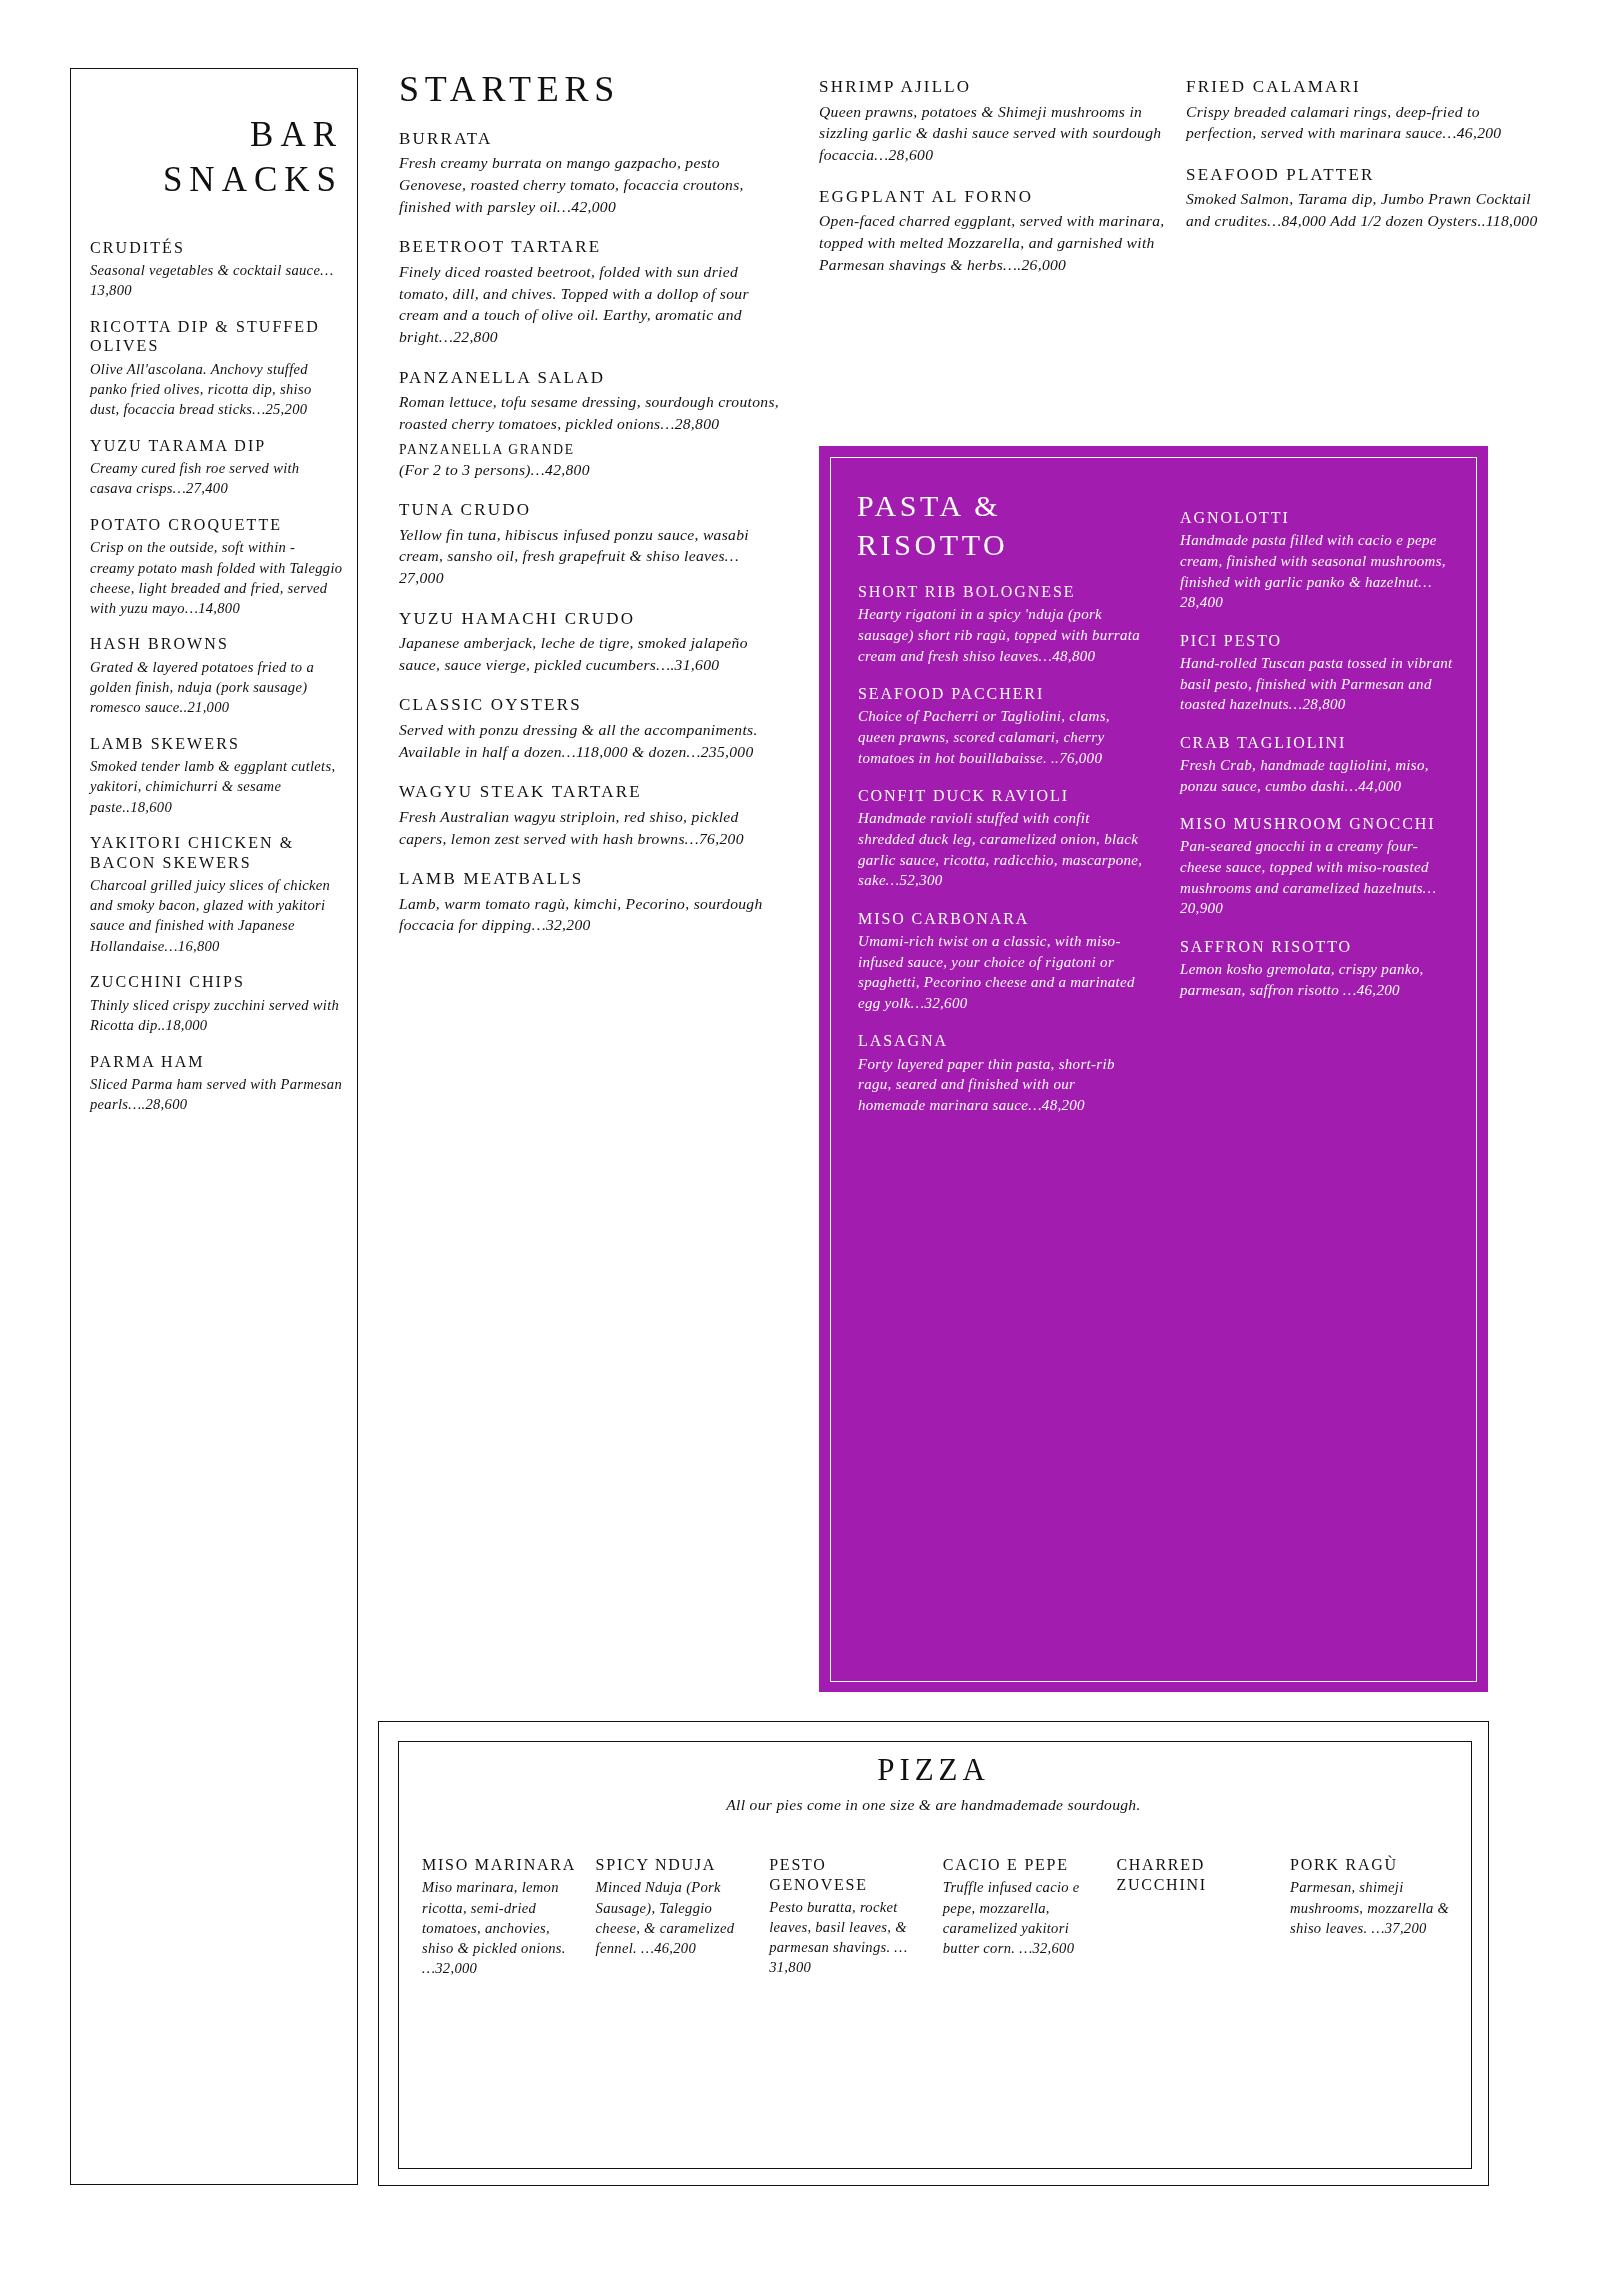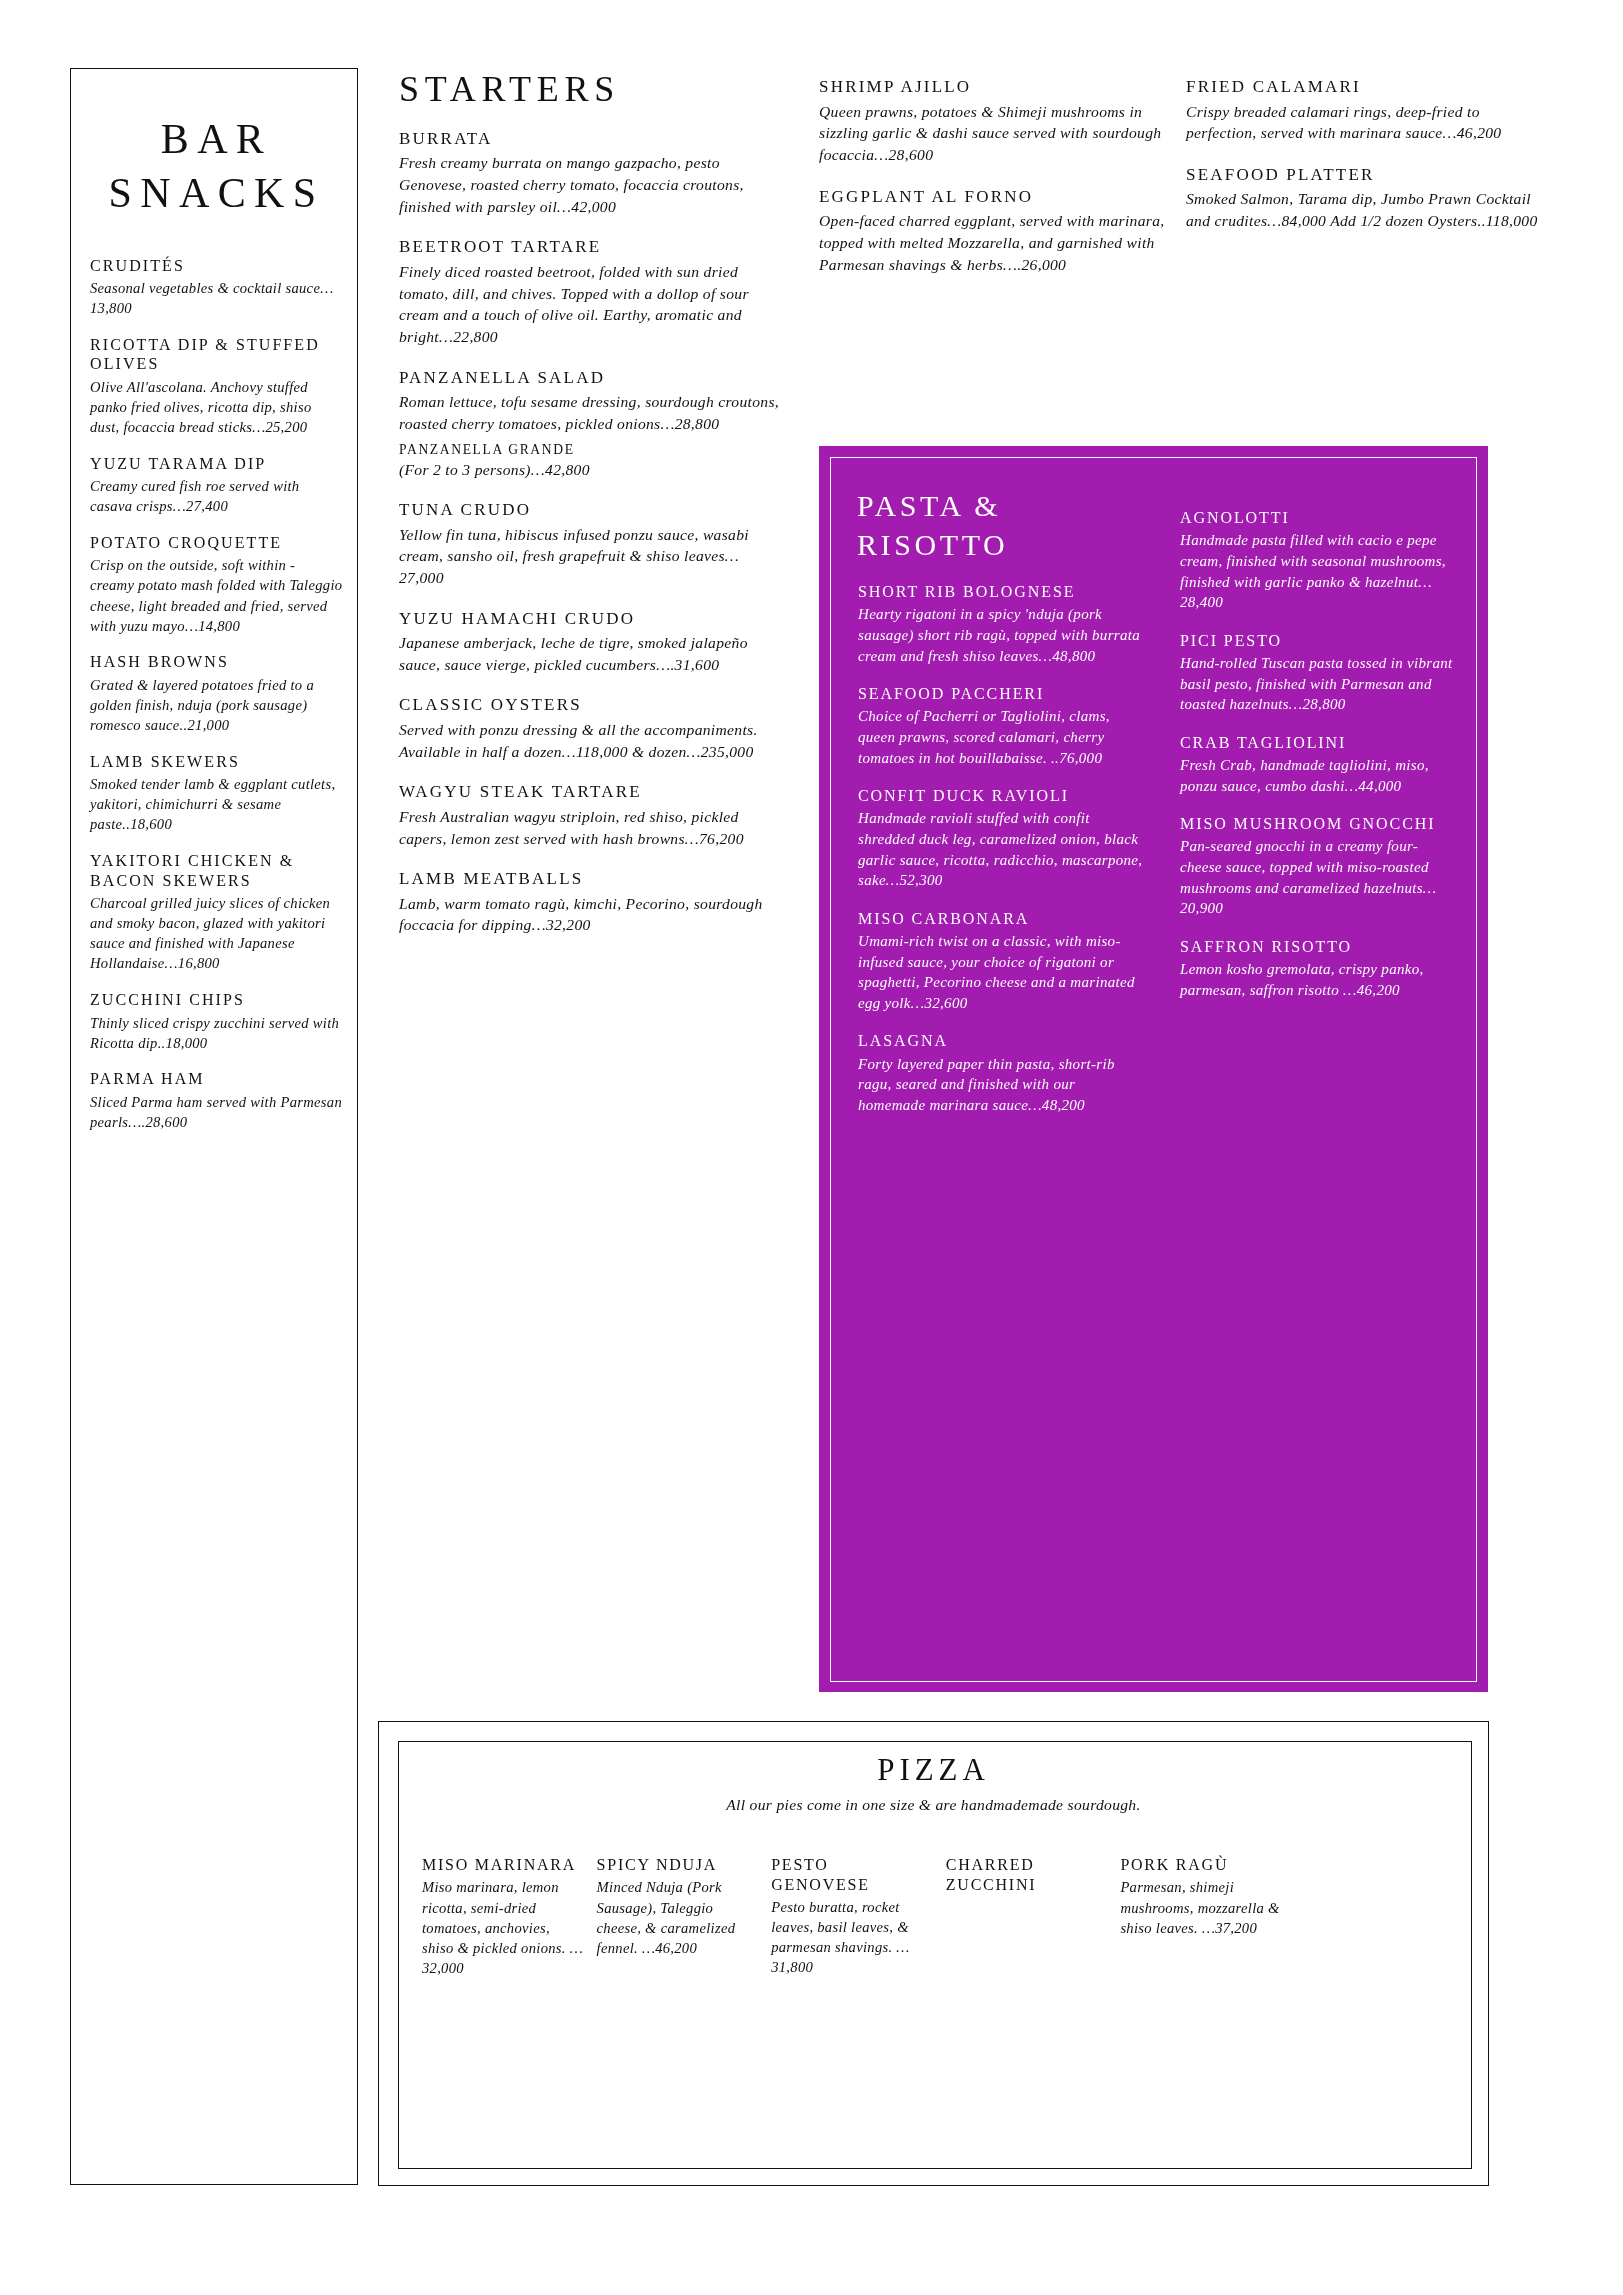--- a/index.html
+++ b/index.html
@@ -57,22 +57,22 @@
     border: 1.5px solid #111;
     box-sizing: border-box;
   }
   #bar-snacks-inner {
     position: absolute;
     left: 90px;
     top: 113px;
     width: 253px;
   }
   #bar-snacks-title {
-    text-align: center;
-    font-size: 42px;
+    text-align: right;
+    font-size: 35px;
     letter-spacing: 0.20em;
     line-height: 1.28;
     margin: 0 0 35px 0;
   }
   #bar-snacks-inner .item-name { font-size: 16px; }
   #bar-snacks-inner .item-desc { font-size: 14.6px; line-height: 1.38; }
   #bar-snacks-inner .item { margin-bottom: 16.6px; }
 
   
   #starters-col {
@@ -374,20 +374,24 @@
       </div>
       <div class="pizza-item">
         <p class="item-name">SPICY NDUJA</p>
         <p class="item-desc">Minced Nduja (Pork Sausage), Taleggio cheese, &amp; caramelized fennel. …46,200</p>
       </div>
       <div class="pizza-item">
         <p class="item-name">PESTO GENOVESE</p>
         <p class="item-desc">Pesto buratta, rocket leaves, basil leaves, &amp; parmesan shavings. …31,800</p>
       </div>
       <div class="pizza-item">
+        <p class="item-name">CACIO E PEPE</p>
+        <p class="item-desc">Truffle infused cacio e pepe, mozzarella, caramelized yakitori butter corn. …32,600</p>
+      </div>
+      <div class="pizza-item">
         <p class="item-name">CHARRED ZUCCHINI</p>
       </div>
       <div class="pizza-item">
         <p class="item-name">PORK RAGÙ</p>
         <p class="item-desc">Parmesan, shimeji mushrooms, mozzarella &amp; shiso leaves. …37,200</p>
       </div>
     </div>
   </div>
 
 </div>

